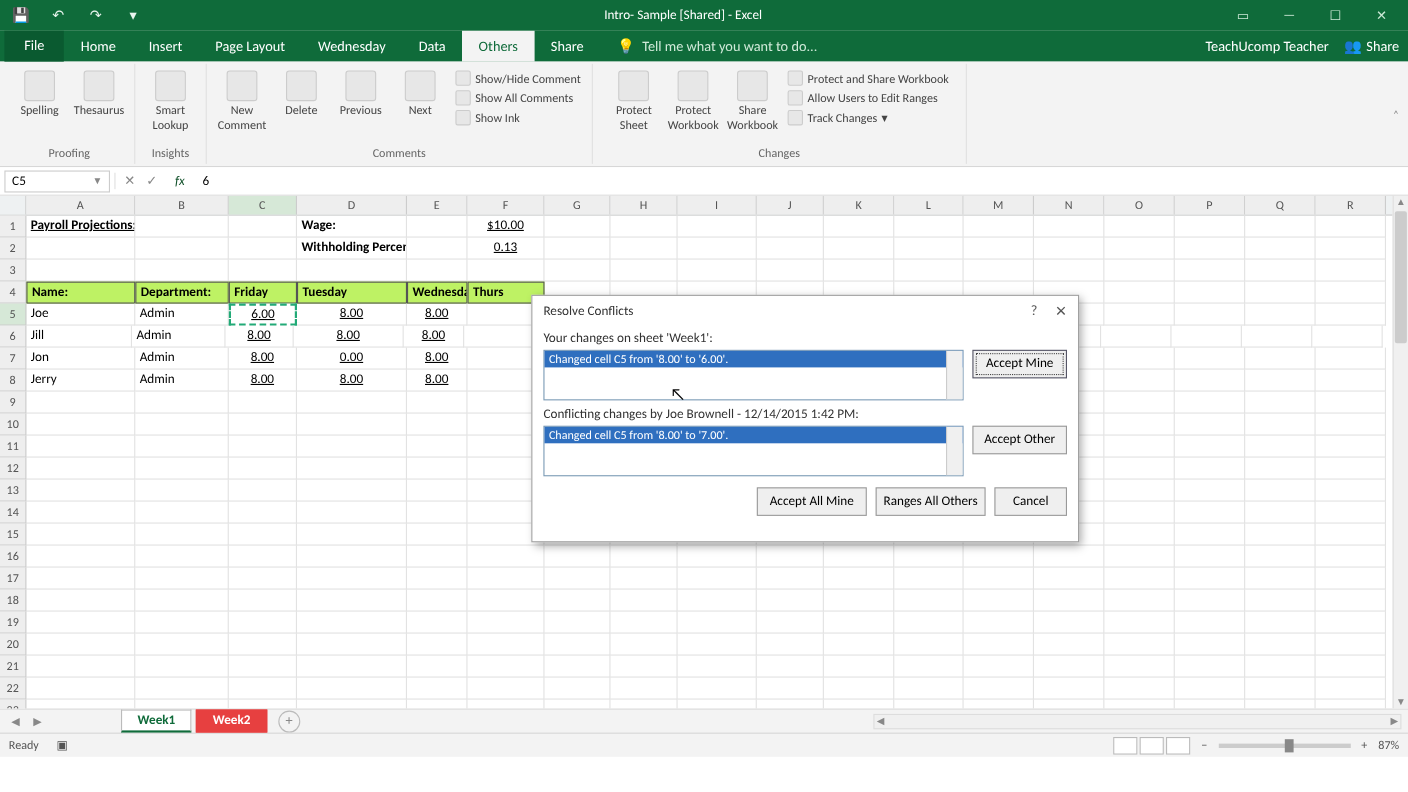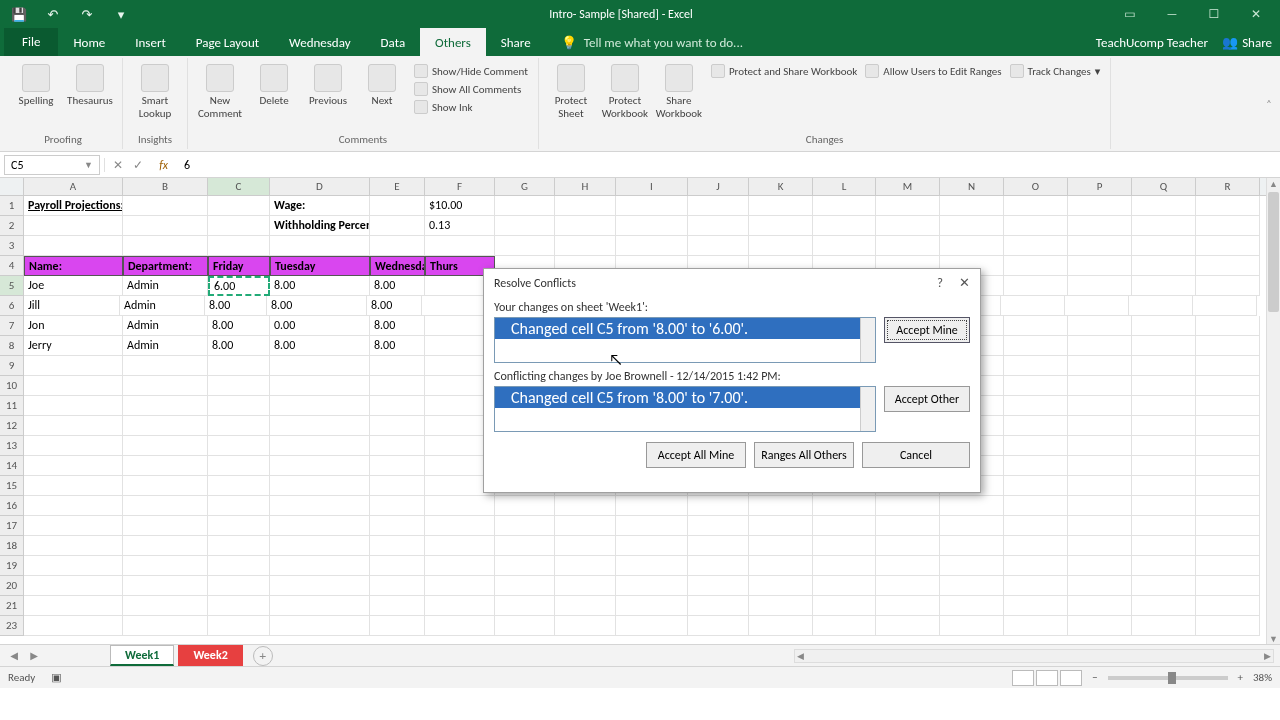--- a/index.html
+++ b/index.html
@@ -30,37 +30,37 @@
 .big-btn { display: flex; flex-direction: column; align-items: center; justify-content: center; width: 52px; padding: 4px 2px; font-size: 11px; color: #444; line-height: 1.2; text-align: center; }
 .big-btn .icon { width: 28px; height: 28px; background: #e7e7e7; border: 1px solid #ccc; margin-bottom: 2px; border-radius: 3px; }
 .small-row { font-size: 11px; color: #444; padding: 2px 4px; display: flex; align-items: center; gap: 4px; white-space: nowrap; }
 .small-row .micon { width: 14px; height: 14px; background: #e7e7e7; border: 1px solid #ccc; border-radius: 2px; }
 .collapse { width: 14px; display: flex; align-items: center; justify-content: center; color: #888; font-size: 10px; }
 
 
 .namebox-row { height: 26px; border-bottom: 1px solid #d4d4d4; display: flex; align-items: center; background: #fff; }
 .namebox { width: 96px; border: 1px solid #ccc; margin: 0 4px; padding: 2px 6px; display: flex; align-items: center; justify-content: space-between; font-size: 12px; }
 .fx-area { display: flex; align-items: center; gap: 10px; padding: 0 8px; border-left: 1px solid #e0e0e0; color: #888; }
-.fx-label { font-style: italic; color: #a16207; margin-left: 6px; }
+.fx-label { font-style: italic; color: #14532d; margin-left: 6px; }
 .formula-input { flex: 1; padding: 0 8px; font-size: 12px; }
 
 
 .grid-area { position: relative; height: 466px; background: #fff; overflow: hidden; }
 .col-headers { display: flex; position: absolute; top: 0; left: 0; right: 14px; height: 18px; background: #eef1f2; border-bottom: 1px solid #ccc; }
 .corner { width: 24px; border-right: 1px solid #ccc; background: #eef1f2; }
 .ch { border-right: 1px solid #ccc; text-align: center; font-size: 11px; color: #555; line-height: 17px; background: #eee; }
 .ch.active { background: #d6e8d7; }
 .rows { position: absolute; top: 18px; left: 0; right: 14px; bottom: 0; }
 .row { display: flex; height: 20px; }
 .rh { width: 24px; border-right: 1px solid #ccc; border-bottom: 1px solid #ccc; background: #eee; text-align: center; font-size: 11px; color: #555; line-height: 19px; }
 .rh.active { background: #d6e8d7; }
 .cell { border-right: 1px solid #e2e2e2; border-bottom: 1px solid #e2e2e2; padding: 0 4px; font-size: 12px; line-height: 19px; overflow: hidden; white-space: nowrap; }
 .cell.bold { font-weight: bold; }
-.cell.right { text-align: left; }
-.cell.thead { font-weight: bold; border: 1px solid #555; background: #d946ef; }
+.cell.right { text-align: center; text-decoration: underline; }
+.cell.thead { font-weight: bold; border: 1px solid #555; background: #bef264; }
 .cell.selected { border: 2px dashed #2a7; background: #fff; line-height: 17px; }
 .vscroll { position: absolute; right: 0; top: 0; width: 14px; bottom: 0; background: #f0f0f0; border-left: 1px solid #ddd; }
 .vthumb { position: absolute; top: 14px; left: 1px; right: 1px; height: 120px; background: #ccc; border-radius: 2px; }
 
 
 .sheettabs { height: 22px; background: #f3f3f3; display: flex; align-items: center; border-top: 1px solid #d4d4d4; padding: 0 6px; gap: 4px; }
 .nav-arrow { width: 16px; color: #888; text-align: center; font-size: 10px; }
 .sheet-tab { padding: 2px 14px; background: #fff; border: 1px solid #bbb; border-bottom: 2px solid #0f6b3a; font-size: 12px; font-weight: bold; color: #0f6b3a; }
 .sheet-tab.red { background: #e74040; color: #fff; border-color: #e74040; }
 .add-sheet { width: 20px; height: 20px; border: 1px solid #bbb; border-radius: 50%; text-align: center; line-height: 18px; color: #888; margin-left: 6px; font-size: 13px; }
@@ -74,21 +74,21 @@
 .zoom-slider { width: 120px; height: 4px; background: #ccc; position: relative; }
 .zoom-slider .thumb { position: absolute; left: 50%; top: -4px; width: 8px; height: 12px; background: #888; }
 
 
 .dialog { position: absolute; left: 483px; top: 268px; width: 498px; height: 225px; background: #fff; border: 1px solid #a0a0a0; box-shadow: 3px 3px 8px rgba(0,0,0,0.35); }
 .dlg-title { display: flex; align-items: center; padding: 6px 10px; font-size: 12px; color: #333; }
 .dlg-title-r { margin-left: auto; display: flex; gap: 16px; color: #555; font-size: 13px; }
 .dlg-body { padding: 4px 10px 10px 10px; font-size: 12px; color: #333; }
 .dlg-label { margin-bottom: 3px; }
 .listbox { border: 1px solid #7a9ab5; height: 46px; background: #fff; margin-bottom: 6px; position: relative; }
-.listbox .sel-item { background: #2f6fbf; color: #fff; padding: 1px 16px; font-size: 16px; }
+.listbox .sel-item { background: #2f6fbf; color: #fff; padding: 1px 4px; font-size: 11px; }
 .lb-scroll { position: absolute; right: 0; top: 0; bottom: 0; width: 15px; background: #f0f0f0; border-left: 1px solid #ccc; }
 .side-btn { position: absolute; width: 86px; height: 26px; border: 1px solid #999; background: #efefef; font-size: 12px; }
 .side-btn.focused { outline: 1px dotted #444; outline-offset: -4px; border: 1px solid #556; }
 .btn-row { display: flex; justify-content: flex-end; gap: 8px; margin-top: 4px; }
 .dlg-btn { width: 100px; height: 26px; border: 1px solid #999; background: #efefef; font-size: 12px; }
 .cursor { position: absolute; left: 609px; top: 350px; font-size: 16px; color: #000; pointer-events: none; }
 </style>
 </head>
 <body>
 
@@ -200,21 +200,21 @@
       <div class="big-btn">
           <div class="icon"></div>
           <span style="white-space:pre-line">Protect
 Workbook</span>
         </div>
       <div class="big-btn">
           <div class="icon"></div>
           <span style="white-space:pre-line">Share
 Workbook</span>
         </div>
-      <div style="display:flex;flex-direction:row;padding-top:2px">
+      <div style="display:flex;flex-direction:column;padding-top:2px">
         <div class="small-row">
             <div class="micon"></div>
             <span>Protect and Share Workbook</span>
           </div>
         <div class="small-row">
             <div class="micon"></div>
             <span>Allow Users to Edit Ranges</span>
           </div>
         <div class="small-row">
             <div class="micon"></div>
@@ -700,20 +700,41 @@
         <div class="cell" style="width: 64px;"></div>
         <div class="cell" style="width: 63px;"></div>
         <div class="cell" style="width: 64px;"></div>
         <div class="cell" style="width: 64px;"></div>
         <div class="cell" style="width: 64px;"></div>
         <div class="cell" style="width: 64px;"></div>
         <div class="cell" style="width: 64px;"></div>
         <div class="cell" style="width: 64px;"></div>
       </div>
       <div class="row">
+        <div class="rh">22</div>
+        <div class="cell" style="width: 99px;"></div>
+        <div class="cell" style="width: 85px;"></div>
+        <div class="cell" style="width: 62px;"></div>
+        <div class="cell" style="width: 100px;"></div>
+        <div class="cell" style="width: 55px;"></div>
+        <div class="cell" style="width: 70px;"></div>
+        <div class="cell" style="width: 60px;"></div>
+        <div class="cell" style="width: 61px;"></div>
+        <div class="cell" style="width: 72px;"></div>
+        <div class="cell" style="width: 61px;"></div>
+        <div class="cell" style="width: 64px;"></div>
+        <div class="cell" style="width: 63px;"></div>
+        <div class="cell" style="width: 64px;"></div>
+        <div class="cell" style="width: 64px;"></div>
+        <div class="cell" style="width: 64px;"></div>
+        <div class="cell" style="width: 64px;"></div>
+        <div class="cell" style="width: 64px;"></div>
+        <div class="cell" style="width: 64px;"></div>
+      </div>
+      <div class="row">
         <div class="rh">23</div>
         <div class="cell" style="width: 99px;"></div>
         <div class="cell" style="width: 85px;"></div>
         <div class="cell" style="width: 62px;"></div>
         <div class="cell" style="width: 100px;"></div>
         <div class="cell" style="width: 55px;"></div>
         <div class="cell" style="width: 70px;"></div>
         <div class="cell" style="width: 60px;"></div>
         <div class="cell" style="width: 61px;"></div>
         <div class="cell" style="width: 72px;"></div>
@@ -755,21 +776,21 @@
     <div class="view-btns">
       <div class="view-btn"></div>
       <div class="view-btn"></div>
       <div class="view-btn"></div>
     </div>
     <span>−</span>
     <div class="zoom-slider">
         <div class="thumb"></div>
       </div>
     <span>+</span>
-    <span>38%</span>
+    <span>87%</span>
   </div>
 </div>
 
 <div class="dialog">
   <div class="dlg-title">
     <span>Resolve Conflicts</span>
     <div class="dlg-title-r">
       <span>?</span>
       <span>✕</span>
     </div>
@@ -787,18 +808,18 @@
     <div style="display:flex;gap:8px;align-items:flex-start">
       <div class="listbox" style="flex:1">
         <div class="sel-item">Changed cell C5 from '8.00' to '7.00'.</div>
         <div class="lb-scroll"></div>
       </div>
       <button class="side-btn" style="position:static">Accept Other</button>
     </div>
     <div class="btn-row">
       <button class="dlg-btn">Accept All Mine</button>
       <button class="dlg-btn">Ranges All Others</button>
-      <button class="dlg-btn" style="width:108px">Cancel</button>
+      <button class="dlg-btn" style="width:66px">Cancel</button>
     </div>
   </div>
 </div>
 
 <div class="cursor">↖</div>
 
 </body></html>

